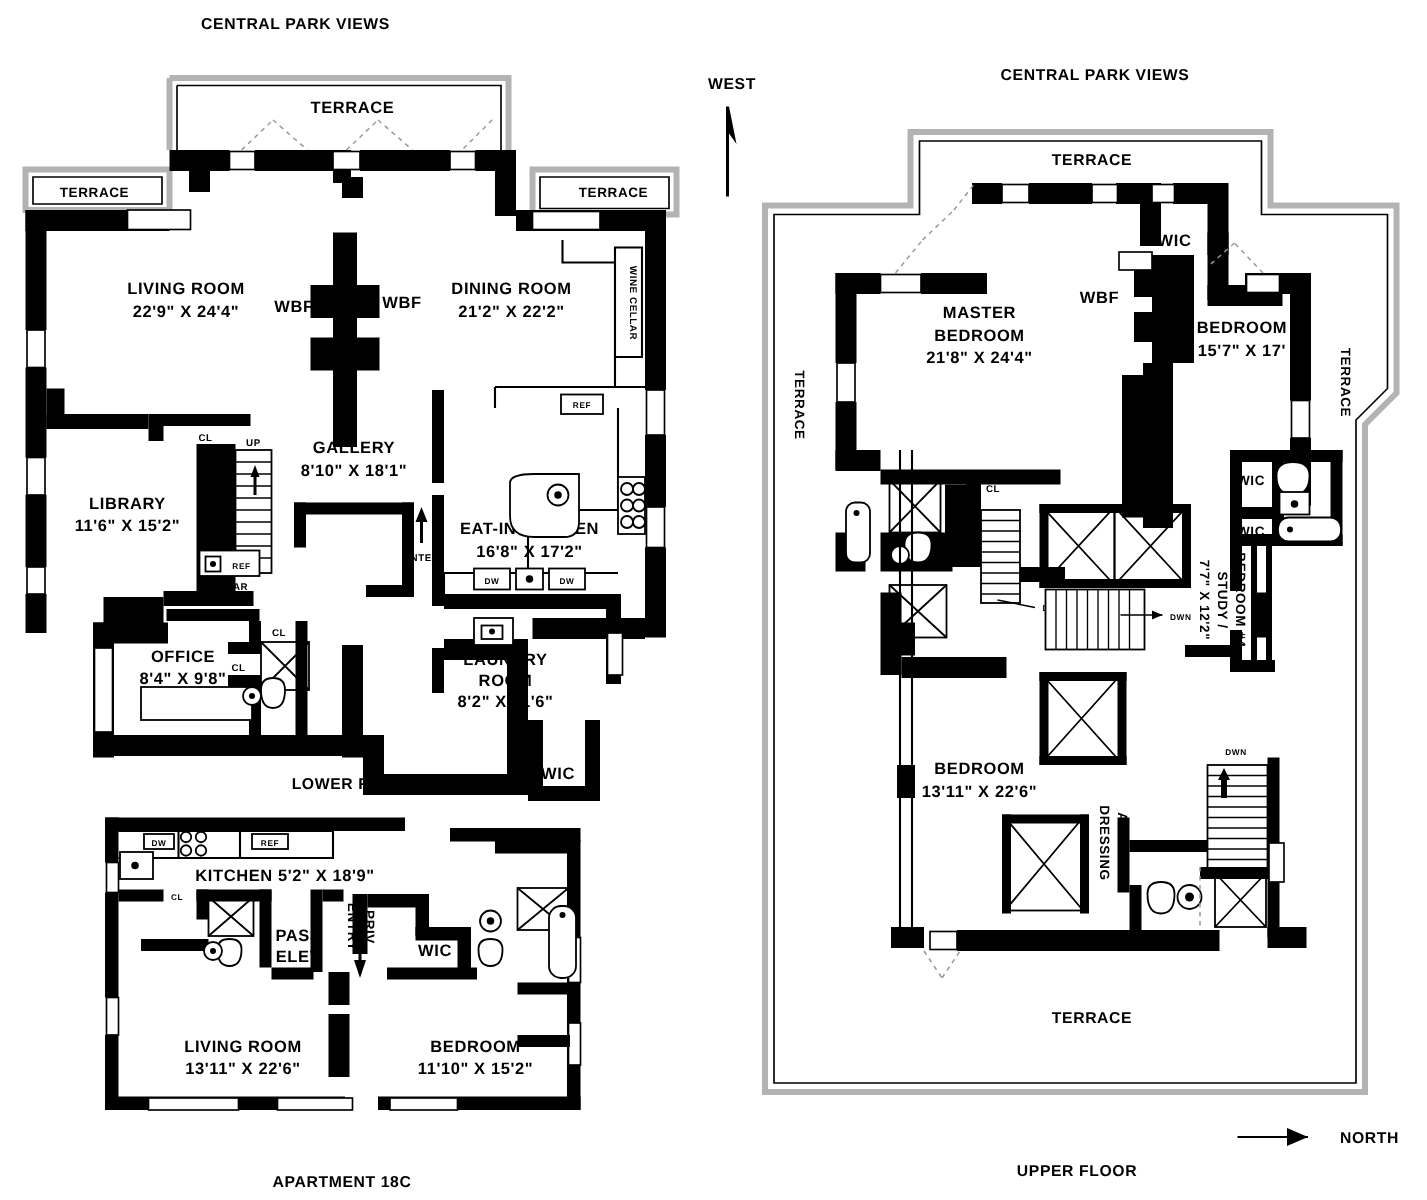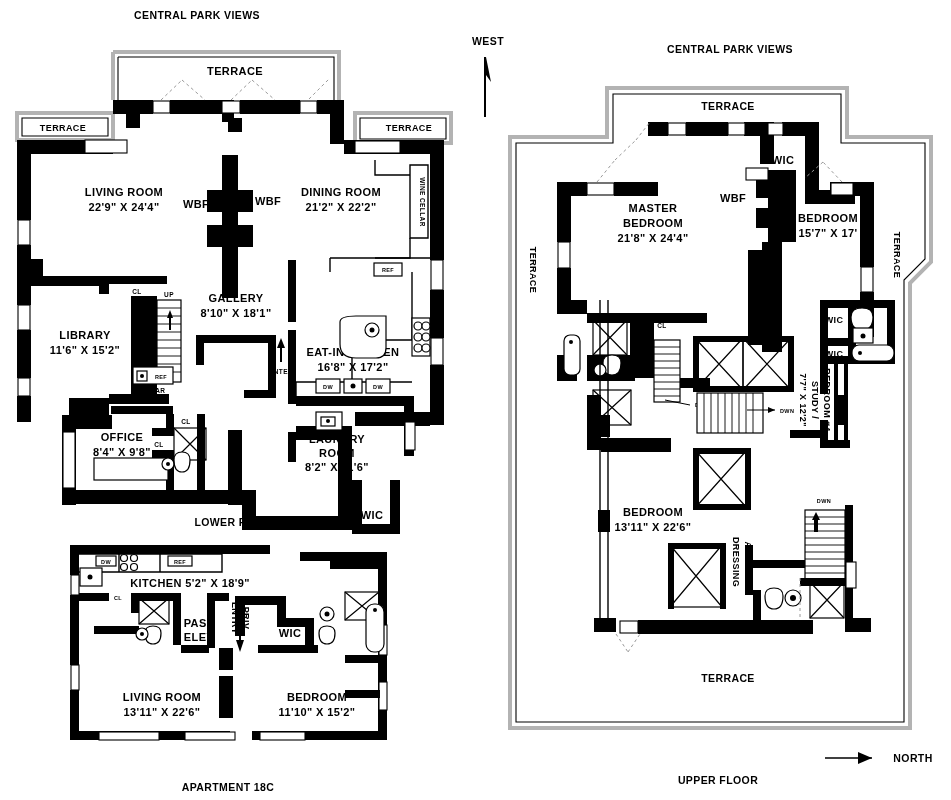--- a/index.html
+++ b/index.html
@@ -395,21 +395,21 @@
     <text class="lbl" x="162" y="716" text-anchor="middle">13'11" X 22'6"</text>
 
     <text class="lbl" x="317" y="701" text-anchor="middle">BEDROOM</text>
     <text class="lbl" x="317" y="716" text-anchor="middle">11'10" X 15'2"</text>
   </g>
 
   <text class="lbl-cap" x="228" y="791" text-anchor="middle">APARTMENT 18C</text>
 </svg>
 </div>
 
-<div class="plan" style="left:455px;top:27px;width:70px;height:110px;">
+<div class="plan" style="left:455px;top:41px;width:70px;height:110px;">
 <svg width="70" height="110" viewBox="0 0 70 110">
   <text class="lbl-cap" x="33" y="18" text-anchor="middle">WEST</text>
   <path class="arrow" d="M31,30 L36,55 L31,48 L31,90 L29,90 L29,30 Z"></path>
 </svg>
 </div>
 
 <div class="plan" style="left:490px;top:0px;width:461px;height:800px;">
 <svg width="461" height="800" viewBox="0 0 461 800">
 
   <text class="lbl-cap" x="240" y="53" text-anchor="middle">CENTRAL PARK VIEWS</text>

